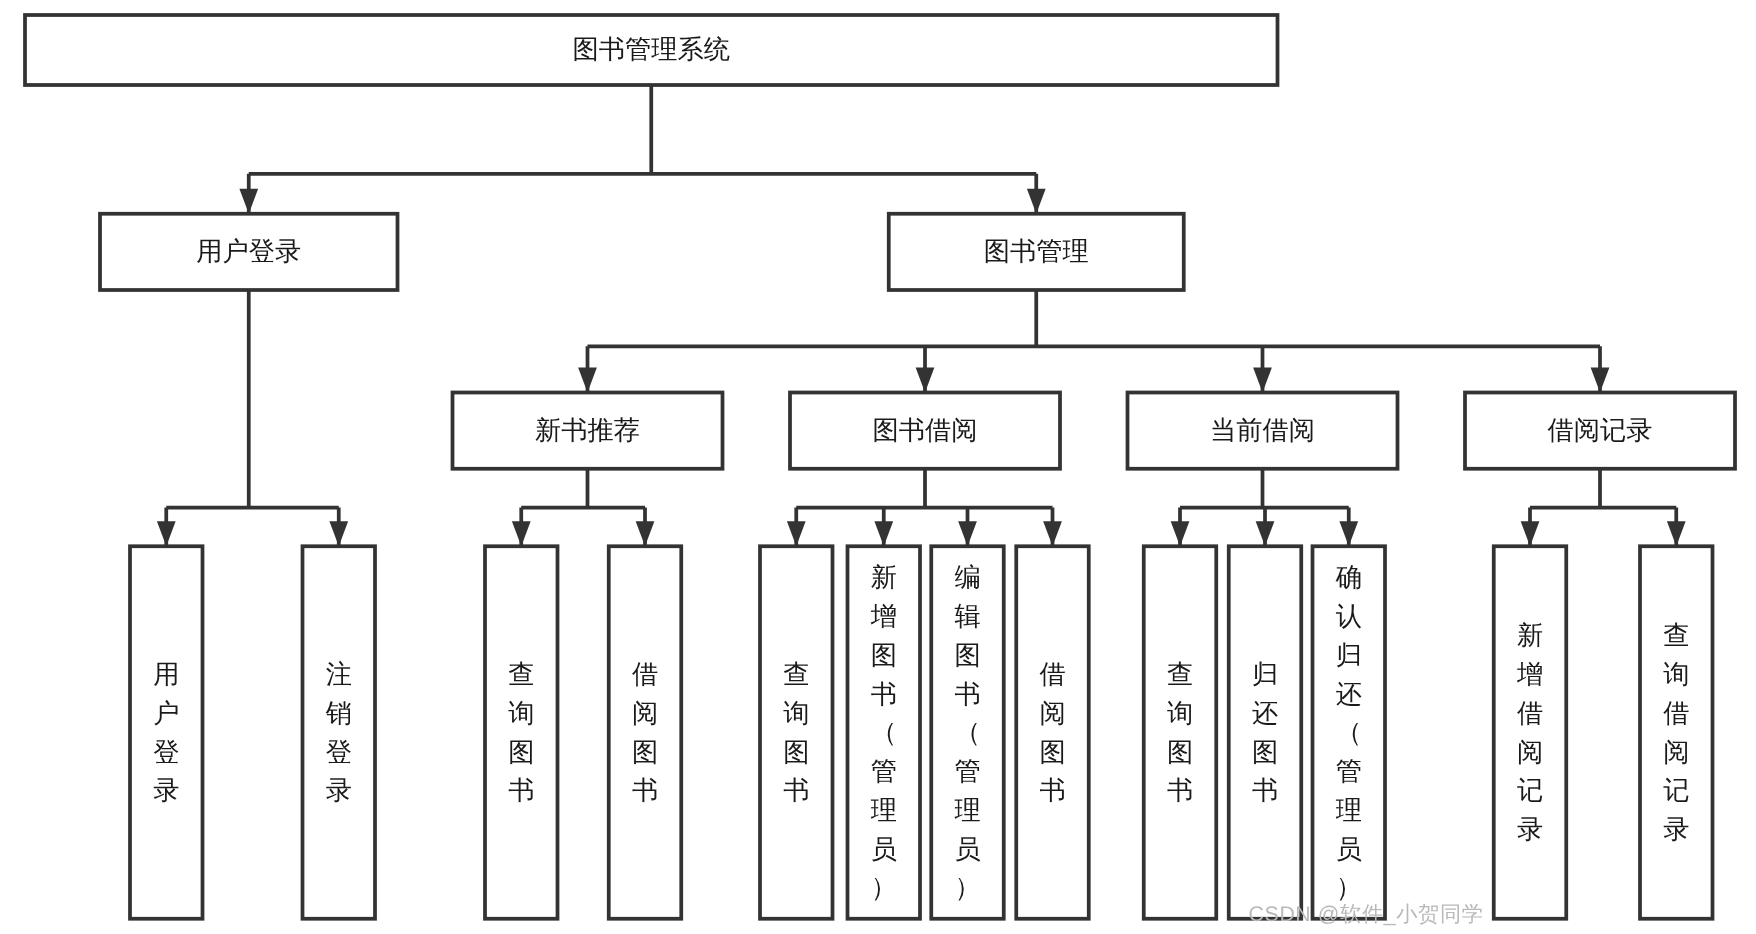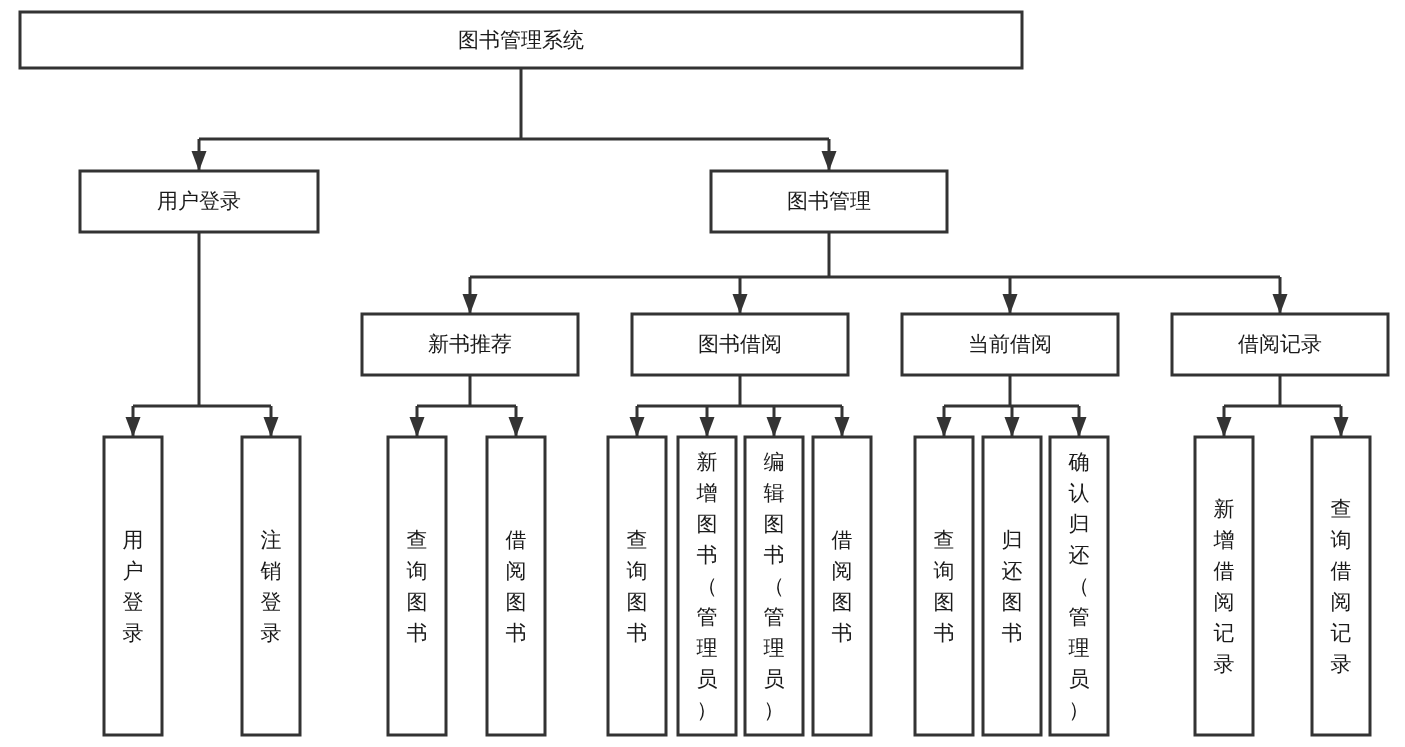--- a/index.html
+++ b/index.html
@@ -209,14 +209,15 @@
           <rect x="1195" y="437" width="58" height="298" class="node-rect"></rect>
           <text class="node-label-v"><tspan x="1224" y="509.5">新</tspan><tspan x="1224" y="540.5">增</tspan><tspan x="1224" y="571.5">借</tspan><tspan x="1224" y="602.5">阅</tspan><tspan x="1224" y="633.5">记</tspan><tspan x="1224" y="664.5">录</tspan></text>
         </g>
         <g>
           <rect x="1312" y="437" width="58" height="298" class="node-rect"></rect>
           <text class="node-label-v"><tspan x="1341" y="509.5">查</tspan><tspan x="1341" y="540.5">询</tspan><tspan x="1341" y="571.5">借</tspan><tspan x="1341" y="602.5">阅</tspan><tspan x="1341" y="633.5">记</tspan><tspan x="1341" y="664.5">录</tspan></text>
         </g>
       </g>
   </svg>
 
+  <div class="watermark-text">CSDN @软件_小贺同学</div>
 
 </div>
 
 </body></html>

